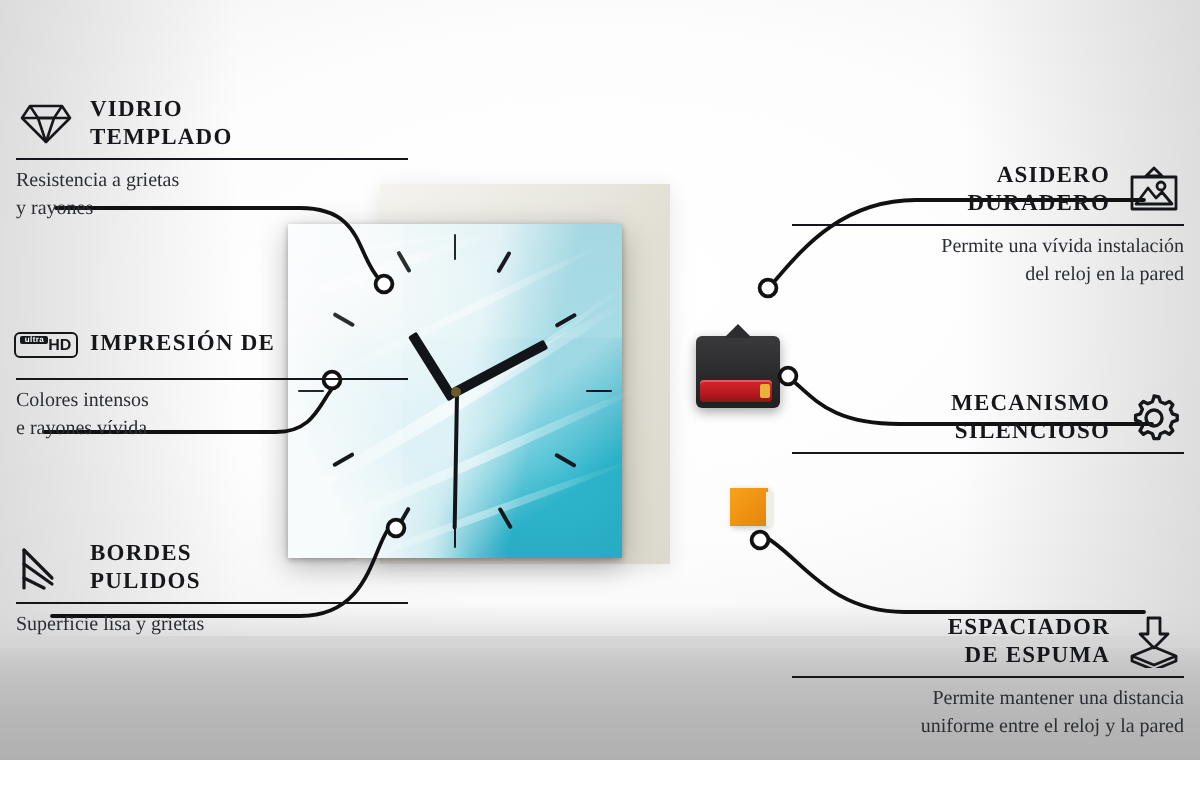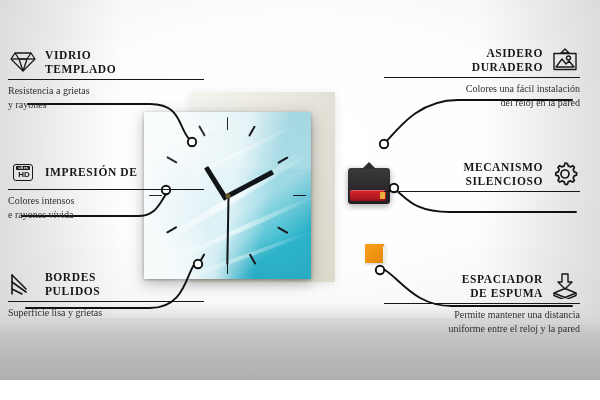--- a/index.html
+++ b/index.html
@@ -67,35 +67,35 @@
           box-shadow:1px 1px 3px rgba(0,0,0,.22);}
   #spacer:after{content:"";position:absolute;right:-3px;top:2px;width:4px;height:17px;
           background:#efefe8;}
 
   
   #lines{position:absolute;left:0;top:0;width:600px;height:400px;}
 
   
   .feat{position:absolute;width:196px;}
   .feat.left{left:8px;text-align:left;}
-  .feat.right{right:20px;text-align:right;}
+  .feat.right{right:8px;text-align:right;margin-top:35px;}
   .fhead{display:flex;align-items:center;gap:7px;}
   .feat.right .fhead{flex-direction:row-reverse;}
   .ficon{width:30px;height:28px;flex:0 0 30px;display:flex;align-items:center;justify-content:center;}
   .ficon svg{display:block;}
   .ftitle{font-weight:bold;font-size:11.5px;letter-spacing:.6px;color:#15171a;
           line-height:1.22;text-transform:uppercase;font-family:"Liberation Serif",serif;}
   .rule{height:1.4px;background:#15171a;margin:3px 0 4px 0;}
   .fdesc{font-size:10px;line-height:1.34;color:#2b2e33;font-family:"Liberation Serif",serif;}
 
   #f1{top:48px;} #f2{top:158px;} #f3{top:270px;}
   #f4{top:46px;} #f5{top:160px;} #f6{top:272px;}
 
   .hd-badge{border:1.6px solid #15171a;border-radius:3px;padding:1px 2px;
-            display:flex;flex-direction:column;align-items:flex-end;line-height:1;}
+            display:flex;flex-direction:row;align-items:flex-start;line-height:1;}
   .hd-ultra{font-size:4px;font-weight:bold;background:#15171a;color:#fff;
             padding:0 2px;border-radius:1px;letter-spacing:.2px;
             font-family:"Liberation Sans",sans-serif;}
   .hd-main{font-size:8px;font-weight:bold;color:#15171a;margin-top:1px;
            font-family:"Liberation Sans",sans-serif;}
 </style>
 </head>
 <body>
 
 <div id="stage">
@@ -243,21 +243,21 @@
           </g>
         </svg>
       </span>
       <span class="ftitle">
         <span>ASIDERO</span><br>
         <span>DURADERO</span>
       </span>
     </div>
     <div class="rule"></div>
     <div class="fdesc">
-      <span>Colores una fácil instalación</span><br>
+      <span>Permite una vívida instalación</span><br>
       <span>del reloj en la pared</span>
     </div>
   </div>
 
   <div class="feat right" id="f5">
     <div class="fhead">
       <span class="ficon">
         <svg width="26" height="26" viewBox="0 0 26 26">
           <g fill="none" stroke="#15171a" stroke-width="1.7" stroke-linejoin="round">
             <path d="M13,2 l2.4,.5 .8,2.4 2.3,1 2.2,-1.2 1.7,1.7 -1.2,2.2 1,2.3 2.4,.8 0,2.4 -2.4,.8 -1,2.3 1.2,2.2 -1.7,1.7 -2.2,-1.2 -2.3,1 -.8,2.4 -2.4,0 -.8,-2.4 -2.3,-1 -2.2,1.2 -1.7,-1.7 1.2,-2.2 -1,-2.3 -2.4,-.8 0,-2.4 2.4,-.8 1,-2.3 -1.2,-2.2 1.7,-1.7 2.2,1.2 2.3,-1 .8,-2.4 Z"></path>

